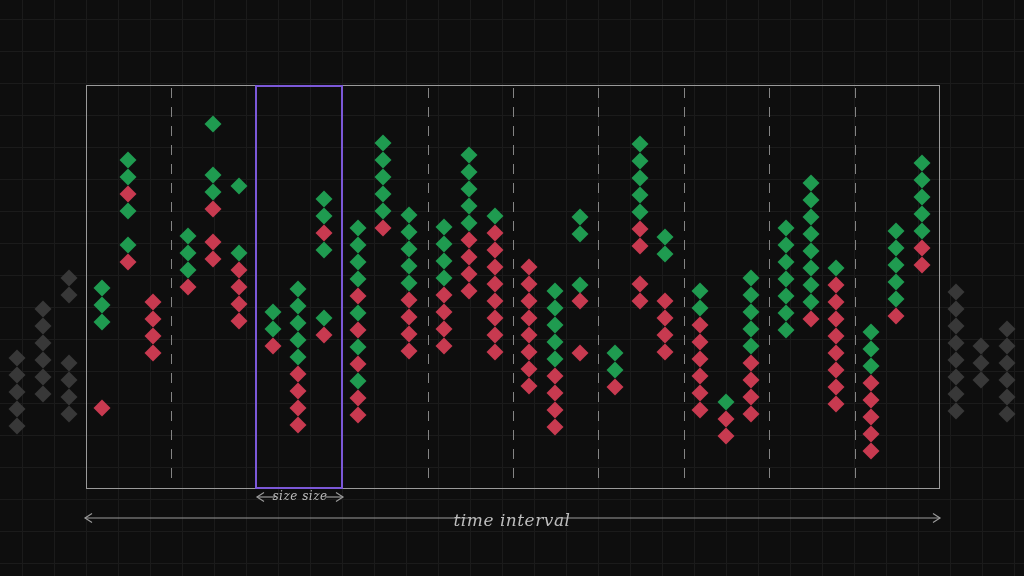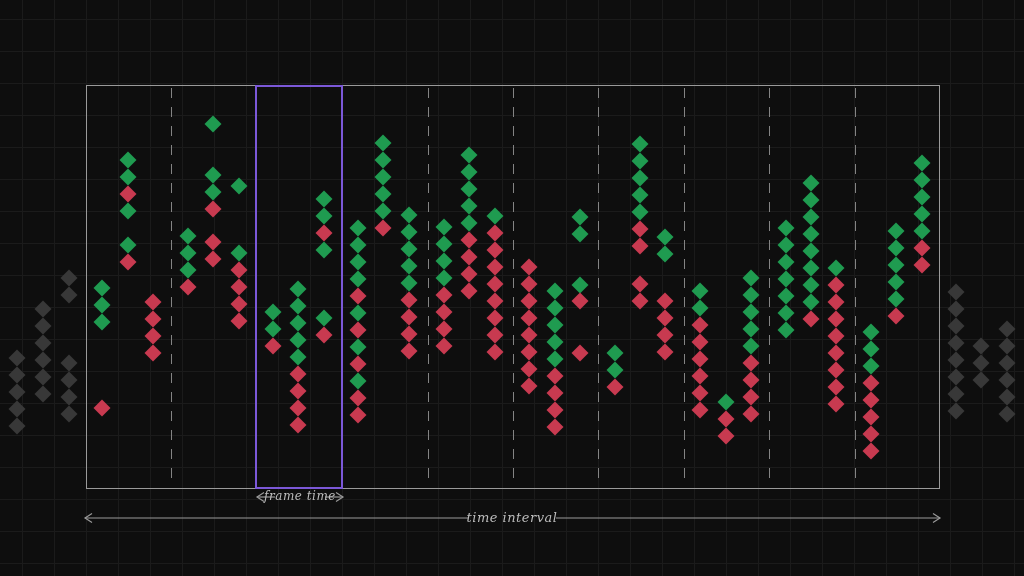--- a/index.html
+++ b/index.html
@@ -15,41 +15,41 @@
   }
   .frame{position:absolute;border:1px solid var(--frame_border,#999);box-sizing:border-box;}
   .window{position:absolute;border:2px solid var(--window,#7b58d8);box-sizing:border-box;}
   .vdash{position:absolute;width:1px;
     background:repeating-linear-gradient(to bottom, var(--divider,#848484) 0 10px, transparent 10px 19px);}
   .dm{position:absolute;transform:rotate(45deg);}
   .dm.g{background:var(--green,#1f9b50);}
   .dm.r{background:var(--red,#c83a50);}
   .dm.x{background:var(--gray,#383838);}
   .anno{position:absolute;color:var(--label,#bcbcbc);font-style:italic;
-    font-size:13px;text-align:center;white-space:nowrap;letter-spacing:0.5px;}
+    font-size:17px;text-align:center;white-space:nowrap;letter-spacing:0.5px;}
   svg.overlay{position:absolute;left:0;top:0;pointer-events:none;}
   svg.overlay line, svg.overlay polyline{stroke:var(--frame_border,#999);stroke-width:1.2;fill:none;}
 </style>
 </head>
 <body>
 
 <div class="stage" id="stage">
   <div class="frame" id="frame" style="left: 86px; top: 85px; width: 854px; height: 404px;"></div>
   <div class="window" id="window" style="left: 255px; top: 85px; width: 88px; height: 404px;"></div>
   <svg class="overlay" id="arrow-overlay" width="1024" height="576">
       <line x1="85" y1="518" x2="468" y2="518"></line>
       <line x1="556" y1="518" x2="940" y2="518"></line>
       <polyline points="92,513.5 85,518 92,522.5"></polyline>
       <polyline points="933,513.5 940,518 933,522.5"></polyline>
       <line x1="257" y1="497" x2="275" y2="497"></line>
       <line x1="325" y1="497" x2="343" y2="497"></line>
       <polyline points="264,492.5 257,497 264,501.5"></polyline>
       <polyline points="336,492.5 343,497 336,501.5"></polyline>
     </svg>
-  <div class="anno" id="fs-label" style="font-size: 12px; left: 240px; top: 489px; width: 120px;">frame time</div>
+  <div class="anno" id="fs-label" style="font-size: 12px; left: 240px; top: 489px; width: 120px;">size size</div>
   <div class="anno" id="ti-label" style="left: 432px; top: 510px; width: 160px;">time interval</div>
 <div class="vdash" style="left: 171px; top: 88px; width: 1px; height: 398px;"></div>
     <div class="vdash" style="left: 428px; top: 88px; width: 1px; height: 398px;"></div>
     <div class="vdash" style="left: 513px; top: 88px; width: 1px; height: 398px;"></div>
     <div class="vdash" style="left: 598px; top: 88px; width: 1px; height: 398px;"></div>
     <div class="vdash" style="left: 684px; top: 88px; width: 1px; height: 398px;"></div>
     <div class="vdash" style="left: 769px; top: 88px; width: 1px; height: 398px;"></div>
     <div class="vdash" style="left: 855px; top: 88px; width: 1px; height: 398px;"></div>
     <div class="dm x" style="left: 11px; top: 352px; width: 12px; height: 12px;"></div>
     <div class="dm x" style="left: 11px; top: 369px; width: 12px; height: 12px;"></div>

